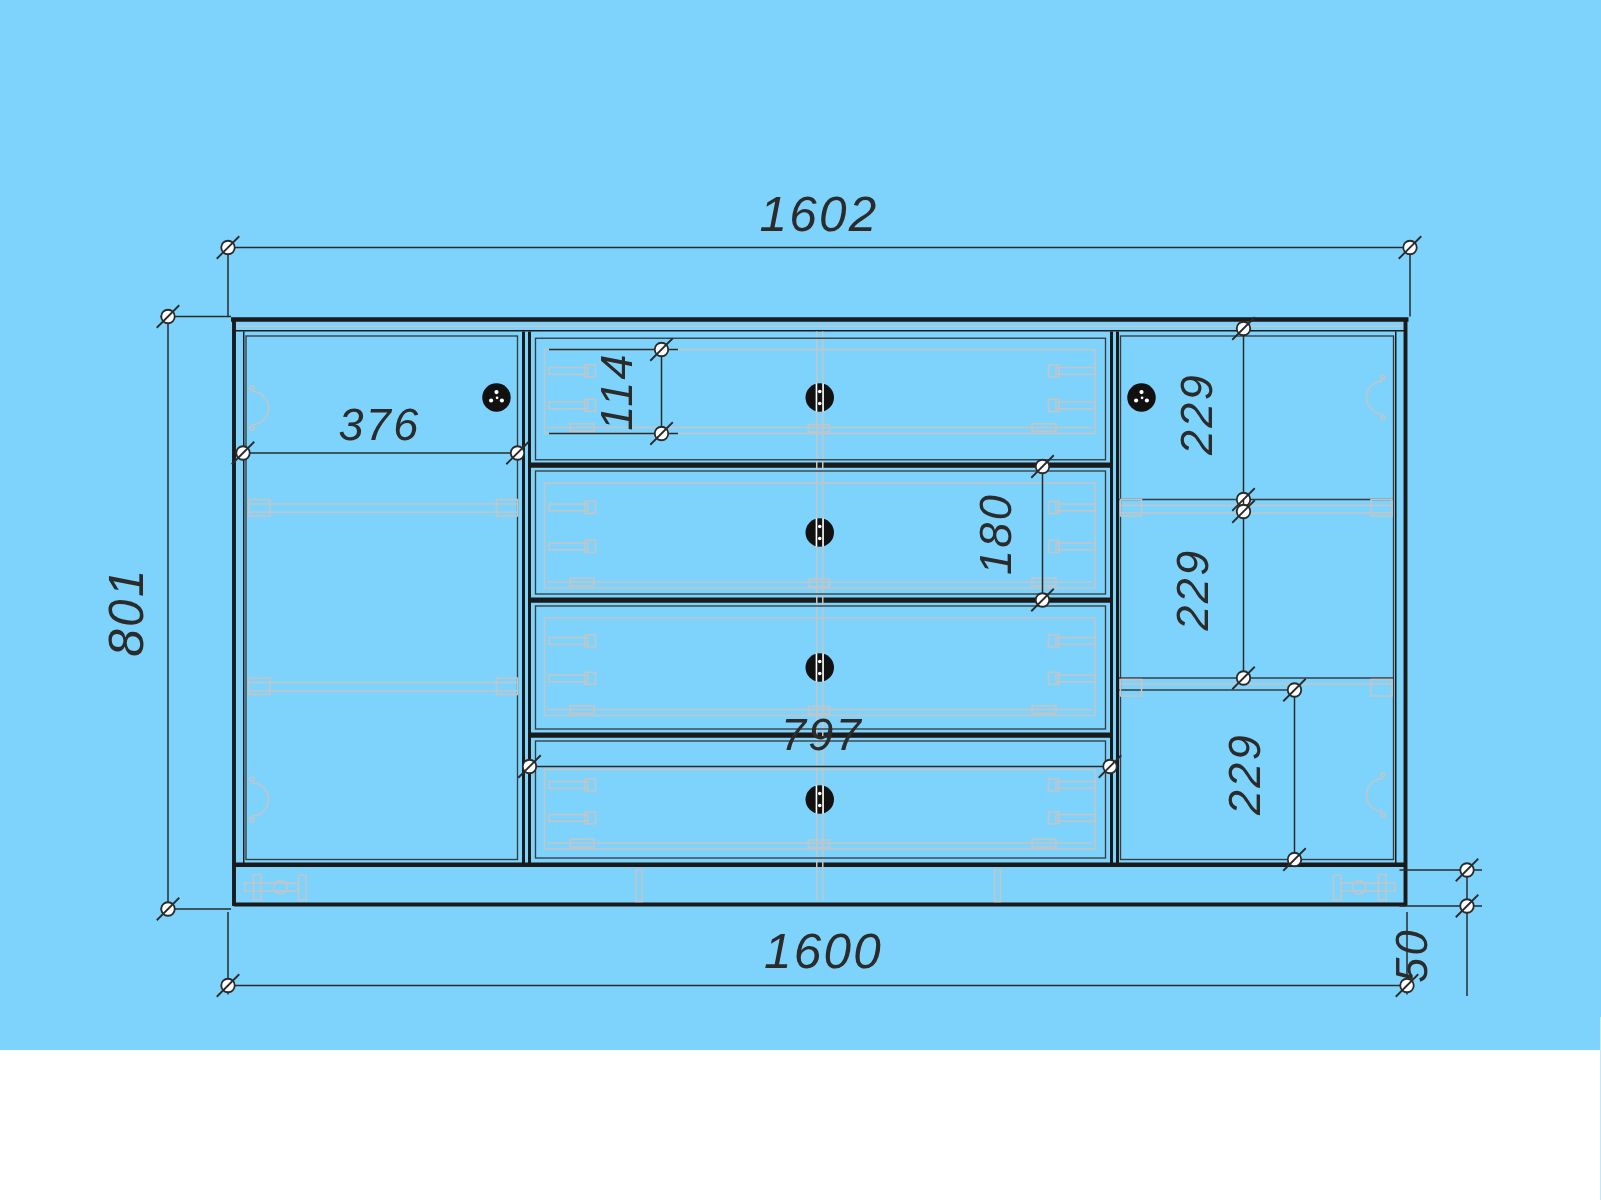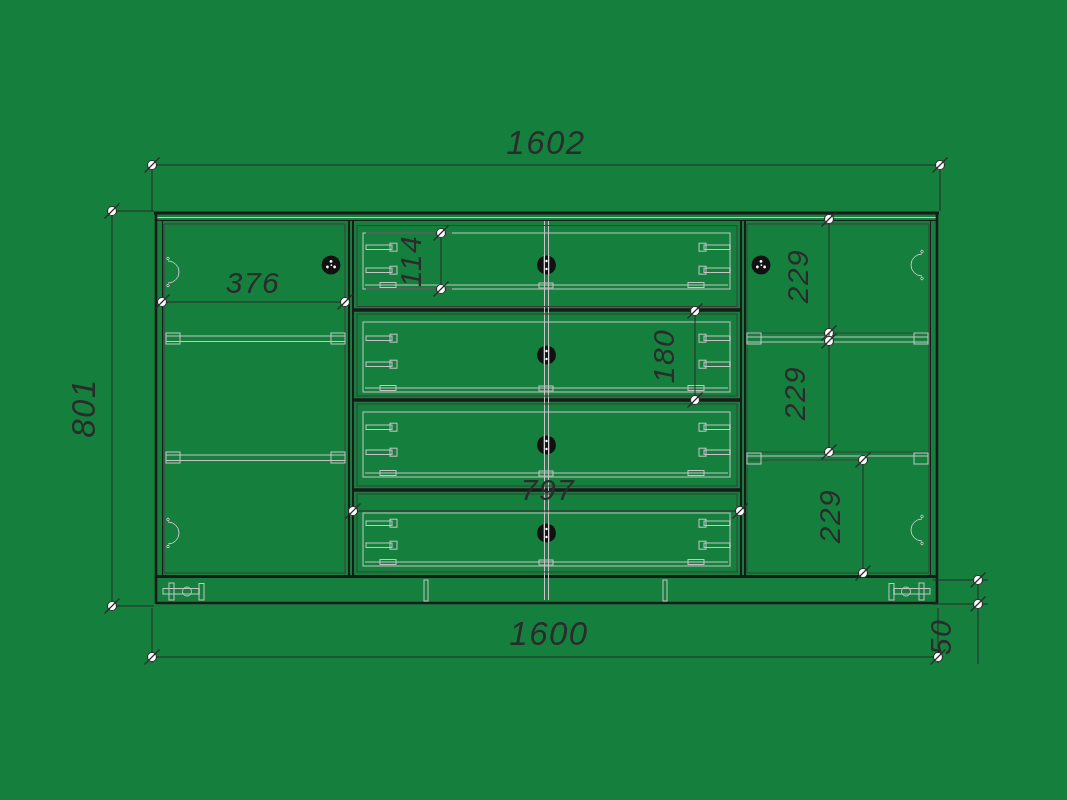--- a/index.html
+++ b/index.html
@@ -1,16 +1,16 @@
 <!DOCTYPE html>
 <html><head>
 <meta charset="utf-8">
 <style>
   html,body{margin:0;padding:0;background:#ffffff;}
-  .page{position:relative;width:1067px;height:800px;background:#15803d;overflow:hidden;}
+  .page{position:relative;width:1067px;height:700px;background:#7dd3fc;overflow:hidden;}
   svg{display:block;}
   .dim-text{font-family:"Liberation Sans",sans-serif;font-style:italic;font-size:33px;
             fill:#2b2b2b;letter-spacing:1.5px;}
   .dim-text.sm{font-size:30px;}
   .struct{stroke:#1a1a1a;fill:none;}
   .thin{stroke:#3a3a3a;stroke-width:0.9;fill:none;}
   .detail{stroke:#c5c5c5;stroke-width:1;fill:none;}
   .dimln{stroke:#2a2a2a;stroke-width:1;fill:none;}
 </style>
 </head>

